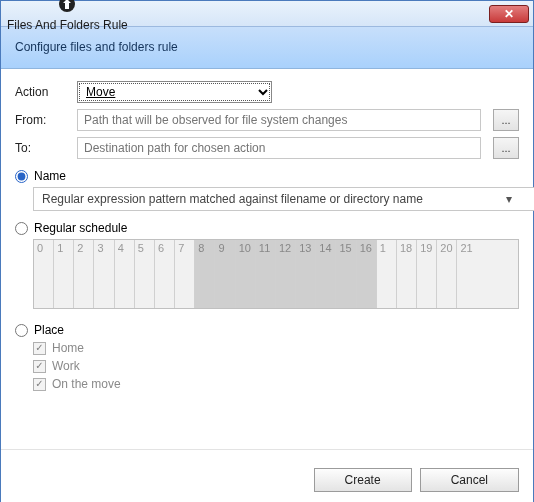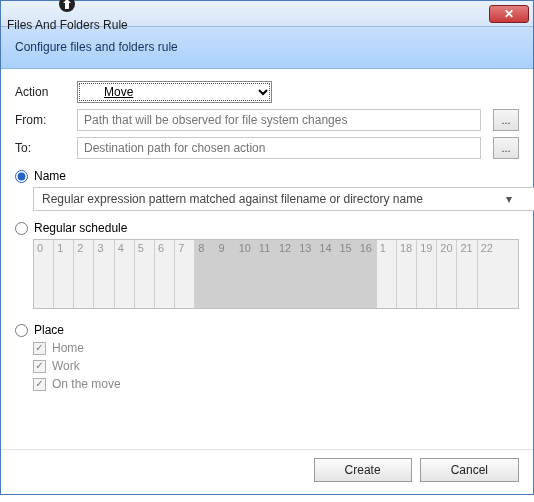--- a/index.html
+++ b/index.html
@@ -34,21 +34,21 @@
     border-bottom: 1px solid #8fb5de;
     color: #14335a; font-size: 15px;
   }
 
   .content { padding: 12px 14px 8px 14px; background:#fff; min-height:380px;}
   .row { display: flex; align-items: center; margin-bottom: 6px; gap: 12px; }
   .lab { width: 50px; color: #222; }
   select.action {
     width: 195px; height: 22px;
     border: 1px solid #888; background: #fff;
-    padding: 0 22px; outline: 1px dotted #555; outline-offset:-3px;text-decoration:underline;
+    padding: 0 4px; outline: 1px dotted #555; outline-offset:-3px;text-decoration:underline;
   }
   .txt {
     flex: 1; height: 22px; border: 1px solid #c8c8c8;
     padding: 2px 6px; color: #7f1d1d;
   }
   .browse {
     width: 26px; height: 22px; border: 1px solid #a9a9a9;
     background: linear-gradient(#f5f5f5,#e3e3e3);
     display:flex; align-items:center; justify-content:center; color:#333; font-size:11px;
   }
@@ -85,21 +85,21 @@
     font-size:10px; line-height:1;
   }
 
   .footer {
     display:flex; justify-content:flex-end; gap:8px;
     padding: 8px 14px 12px; border-top:1px solid #e3e3e3; background:#fff;
   }
   .btn {
     min-width: 76px; height:24px; padding: 0 30px;
     border:1px solid #9b9b9b; background: linear-gradient(#fdfdfd,#e4e4e4);
-    display:flex; align-items:center; justify-content:center; color:#222;
+    display:flex; align-items:center; justify-content:center; color:#222;margin-top:10px;
   }
 </style>
 </head>
 <body>
 
 <div class="window">
 
   <div class="titlebar">
     <div class="titlebar-left">
       <span class="app-icon">
@@ -168,21 +168,20 @@
         <div class="hour shade">12</div>
         <div class="hour shade">13</div>
         <div class="hour shade">14</div>
         <div class="hour shade">15</div>
         <div class="hour shade">16</div>
         <div class="hour">1</div>
         <div class="hour">18</div>
         <div class="hour">19</div>
         <div class="hour">20</div>
         <div class="hour">21</div>
-        <div class="hour">22</div>
       </div>
 
     <div class="place-block">
       <div class="radio-row">
         <input type="radio" name="flt" style="">
         <span>Place</span>
       </div>
       <div class="place-list" id="places">
           <div class="chk-row">
             <span class="chk">✓</span>

